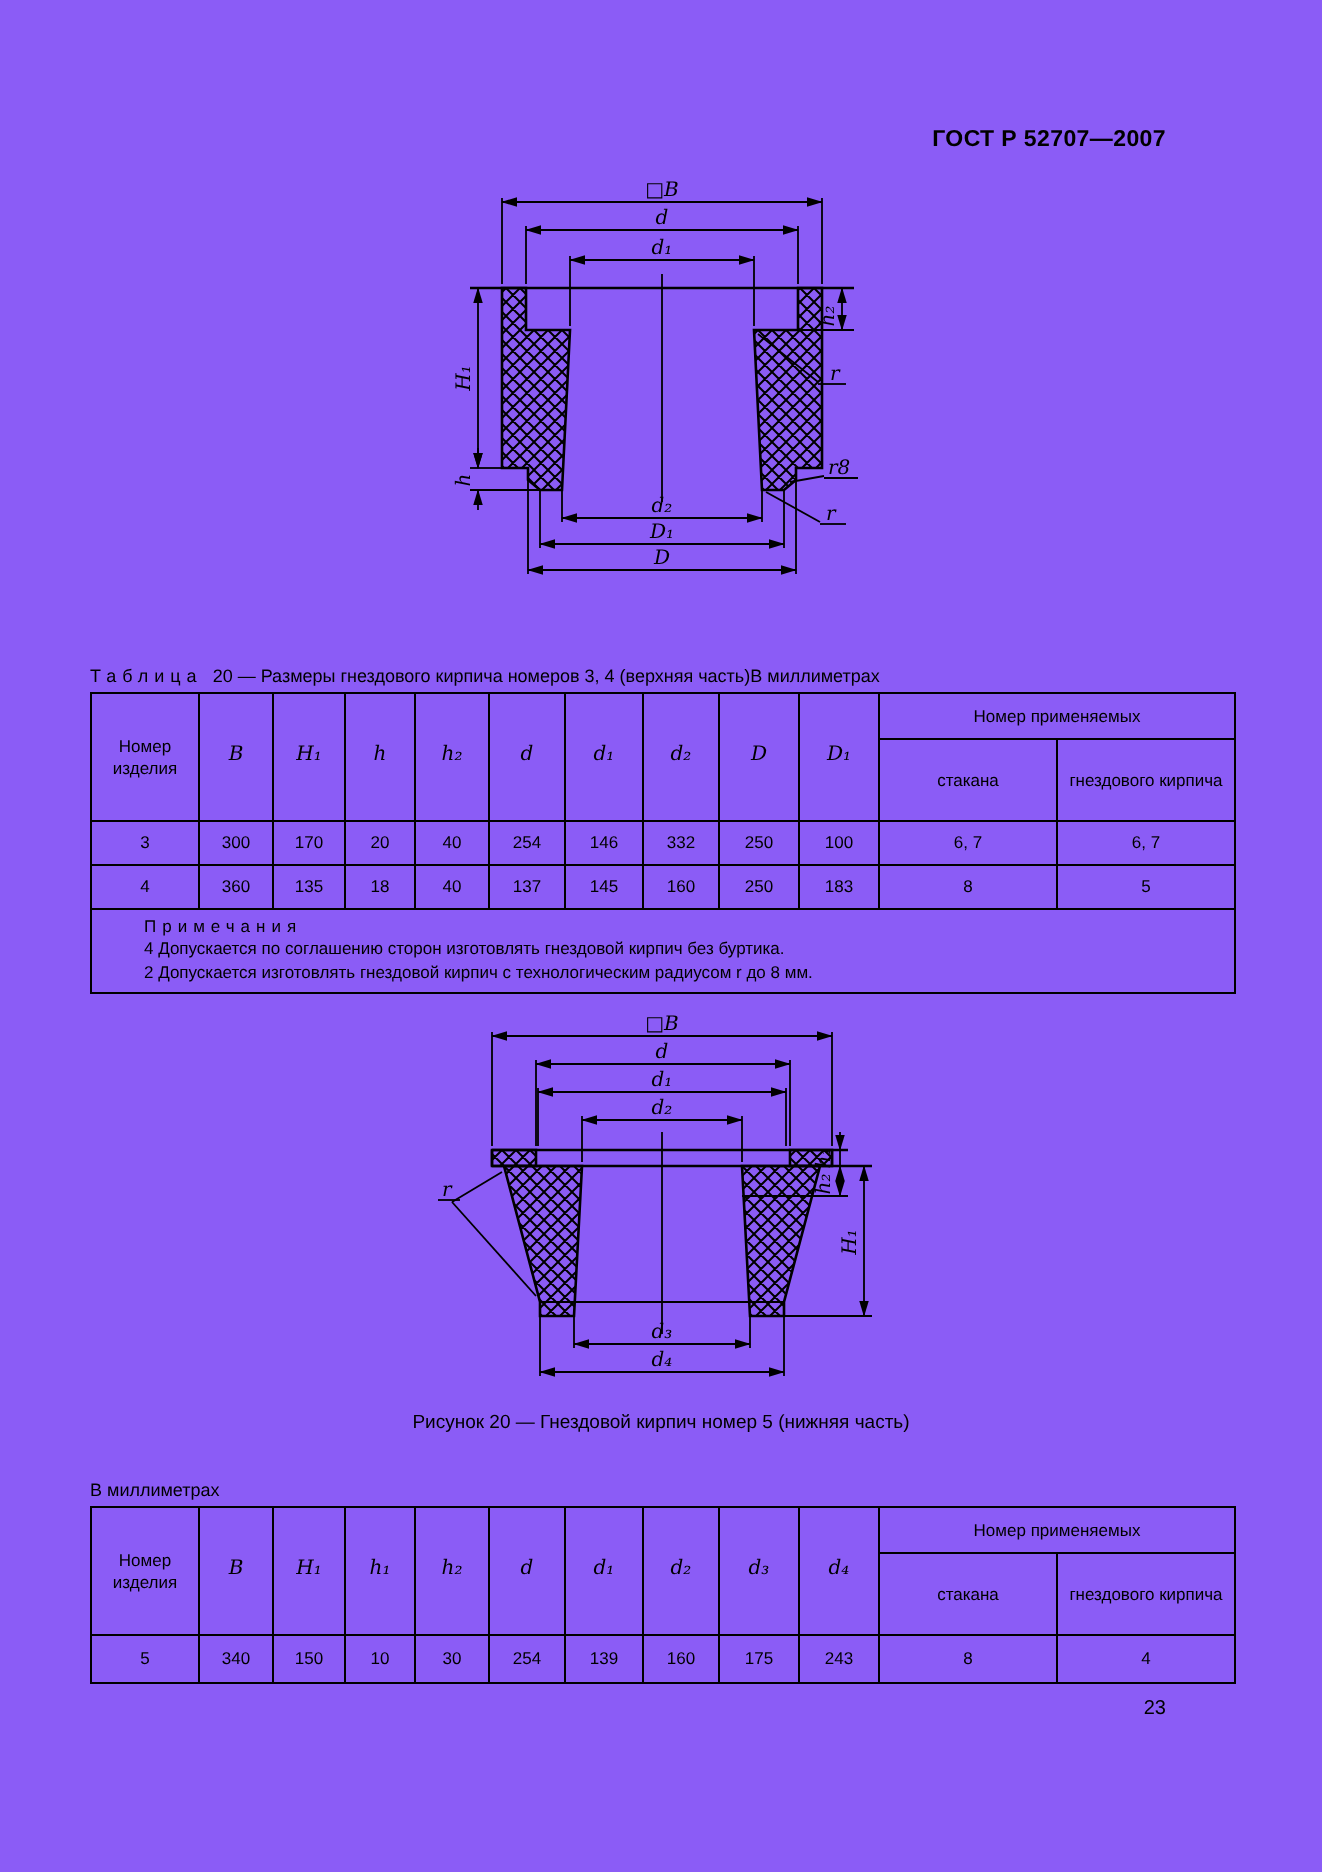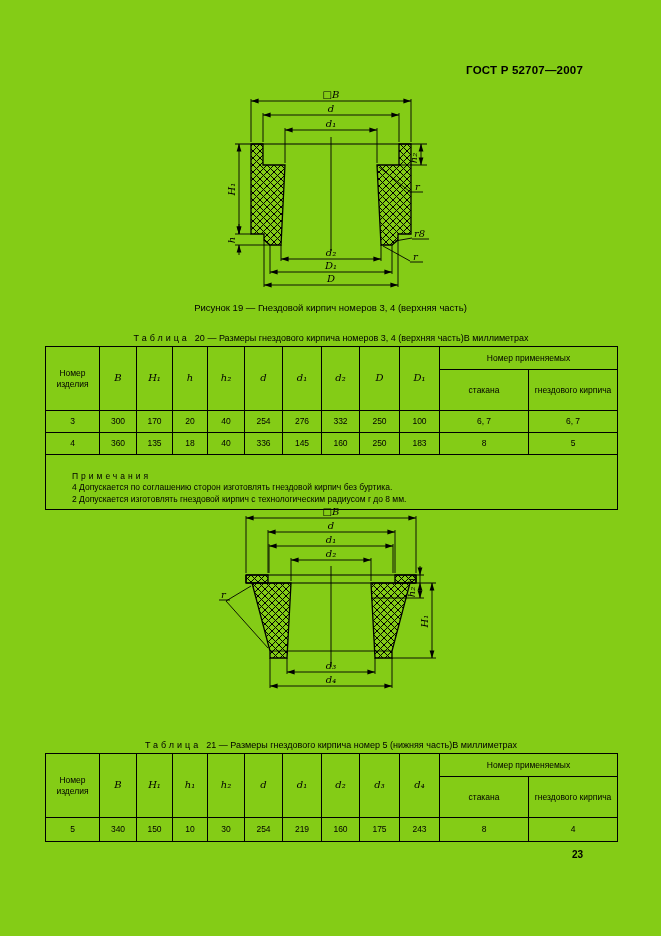--- a/index.html
+++ b/index.html
@@ -1,40 +1,40 @@
 <!DOCTYPE html>
 <html><head>
 <meta charset="utf-8">
 <style>
   html,body{margin:0;padding:0;background:#fff;}
-  .page{position:relative;width:661px;height:936px;background:#84cc16;color:#000;
+  .page{position:relative;width:661px;height:936px;background:#8b5cf6;color:#000;
         font-family:"Liberation Sans",sans-serif;overflow:hidden;}
   .gost-header{position:absolute;top:64px;right:78px;font-size:11.5px;font-weight:bold;letter-spacing:.2px;}
   .fig-wrap{position:absolute;left:0;width:661px;text-align:center;}
   .fig19{top:88px;}
   .fig20{top:505px;}
   .fig-caption{position:absolute;left:0;width:661px;text-align:center;font-size:9.5px;}
   .cap19{top:302px;}
   .cap20{top:706px;}
   .tbl-block{position:absolute;left:45px;width:572px;}
   .tb20{top:333px;}
   .tb21{top:740px;}
-  .tbl-titleline{display:flex;justify-content:center;font-size:9px;margin-bottom:3px;}
+  .tbl-titleline{display:flex;justify-content:flex-start;font-size:9px;margin-bottom:3px;}
   .tbl-word{letter-spacing:3px;}
   table{border-collapse:collapse;width:572px;table-layout:fixed;border:1.5px solid #000;}
   th,td{border:1px solid #000;font-weight:normal;text-align:center;vertical-align:middle;
         padding:1px 1px;font-size:8.5px;line-height:1.25;}
   .lh{font-family:"DejaVu Serif",serif;font-style:italic;font-size:10px;}
   .grp-row td{height:20px;}
   .sub-row td{height:38px;}
   .data-row td{height:19px;}
   .data21-row td{height:21px;}
   td.notes{text-align:left;padding:3px 6px 4px 26px;font-size:8.5px;line-height:1.35;}
-  .notes-label{letter-spacing:3px;margin-top:13px;}
-  .pgnum{position:absolute;top:849px;right:78px;font-size:10px;font-weight:bold;}
+  .notes-label{letter-spacing:3px;}
+  .pgnum{position:absolute;top:849px;right:78px;font-size:10px;}
   svg text{font-family:"DejaVu Serif",serif;font-style:italic;font-size:10px;fill:#000;}
   svg .outl{fill:none;stroke:#000;stroke-width:1.3;}
   svg .thin{stroke:#000;stroke-width:0.9;fill:none;}
   svg .face{stroke:#000;stroke-width:1.2;fill:none;}
 </style>
 </head>
 <body>
 
 <div class="page">
 
@@ -110,21 +110,20 @@
       <text x="24" y="152" text-anchor="middle" transform="rotate(-90 24 152)">h</text>
       <text x="120" y="168" text-anchor="middle">d₂</text>
       <text x="120" y="181" text-anchor="middle">D₁</text>
       <text x="120" y="194" text-anchor="middle">D</text>
       <text x="204" y="102">r</text>
       <text x="203" y="149">r8</text>
       <text x="202" y="172">r</text>
     </svg>
   </div>
 
-  <div class="fig-caption cap19">Рисунок 19 — Гнездовой кирпич номеров 3, 4 (верхняя часть)</div>
 
   <div class="tbl-block tb20">
     <div class="tbl-titleline">
       <div>
         <span class="tbl-word">Таблица</span>&nbsp;
         <span>20</span>
         <span>— Размеры гнездового кирпича номеров 3, 4 (верхняя часть)</span>
       </div>
       <div>В миллиметрах</div>
     </div>
@@ -161,34 +160,34 @@
         <td>стакана</td>
         <td>гнездового кирпича</td>
       </tr>
       <tr class="data-row">
         <td>3</td>
         <td>300</td>
         <td>170</td>
         <td>20</td>
         <td>40</td>
         <td>254</td>
-        <td>276</td>
+        <td>146</td>
         <td>332</td>
         <td>250</td>
         <td>100</td>
         <td>6, 7</td>
         <td>6, 7</td>
       </tr>
       <tr class="data-row">
         <td>4</td>
         <td>360</td>
         <td>135</td>
         <td>18</td>
         <td>40</td>
-        <td>336</td>
+        <td>137</td>
         <td>145</td>
         <td>160</td>
         <td>250</td>
         <td>183</td>
         <td>8</td>
         <td>5</td>
       </tr>
       <tr>
         <td class="notes" colspan="12">
           <div class="notes-label">Примечания</div>
@@ -270,28 +269,24 @@
       <text x="115" y="52" text-anchor="middle">d₂</text>
       <text x="199" y="74" text-anchor="middle" transform="rotate(-90 199 74)">h₁</text>
       <text x="199" y="87" text-anchor="middle" transform="rotate(-90 199 87)">h₂</text>
       <text x="212" y="116" text-anchor="middle" transform="rotate(-90 212 116)">H₁</text>
       <text x="5" y="93">r</text>
       <text x="115" y="164" text-anchor="middle">d₃</text>
       <text x="115" y="178" text-anchor="middle">d₄</text>
     </svg>
   </div>
 
+  <div class="fig-caption cap20">Рисунок 20 — Гнездовой кирпич номер 5 (нижняя часть)</div>
 
   <div class="tbl-block tb21">
     <div class="tbl-titleline">
-      <div>
-        <span class="tbl-word">Таблица</span>&nbsp;
-        <span>21</span>
-        <span>— Размеры гнездового кирпича номер 5 (нижняя часть)</span>
-      </div>
       <div>В миллиметрах</div>
     </div>
     <table>
       <colgroup>
         <col style="width:54px">
           <col style="width:37px">
           <col style="width:36px">
           <col style="width:35px">
         <col style="width:37px">
           <col style="width:38px">
@@ -320,21 +315,21 @@
         <td>стакана</td>
         <td>гнездового кирпича</td>
       </tr>
       <tr class="data21-row">
         <td>5</td>
         <td>340</td>
         <td>150</td>
         <td>10</td>
         <td>30</td>
         <td>254</td>
-        <td>219</td>
+        <td>139</td>
         <td>160</td>
         <td>175</td>
         <td>243</td>
         <td>8</td>
         <td>4</td>
       </tr>
     </tbody>
       </table>
   </div>
 

